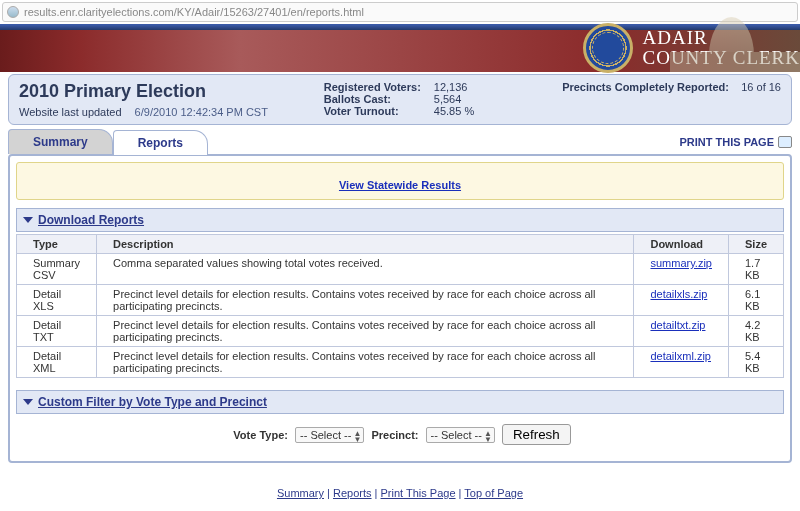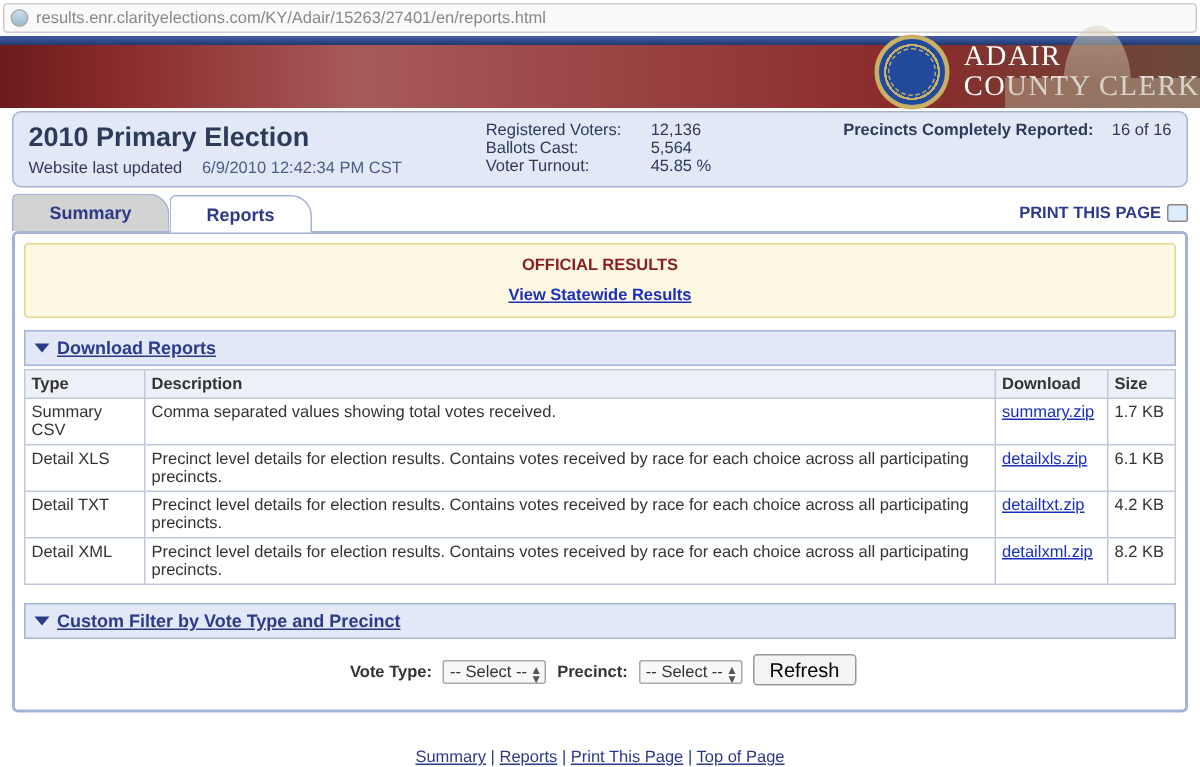--- a/index.html
+++ b/index.html
@@ -14,38 +14,38 @@
   .capitol { position:absolute; right:0; top:4px; bottom:0; width:130px; opacity:.5; }
   .capitol .dome{position:absolute; bottom:0; left:30%; width:45px; height:55px; border-top-left-radius:50% 70%; border-top-right-radius:50% 70%; background:linear-gradient(#ddd2b8,#aa9c88);}
   .capitol .base{position:absolute; bottom:0; left:0; right:0; height:20px; background:#b5a890;}
   .infobar { background: #e2e8f5; border: 1px solid #a5b4d4; border-radius: 6px; margin: 2px 8px; padding: 6px 10px; display: flex; font-size: 11px; color: #2d3a5a; }
   .info-left { flex: 2; }
   .info-left .h { font-weight: bold; font-size: 18px; color: #2d3a5a; margin-bottom: 4px; }
   .info-left .upd .lblsm{font-weight:normal;}
   .info-left .upd .ts{color:#4b5d88; margin-left:10px;}
   .info-mid { flex: 1.4; }
   .info-row { display:flex; }
-  .info-row .lbl { font-weight: normal; width: 110px; }
+  .info-row .lbl { font-weight: bold; width: 110px; }
   .info-row .val { color: #2d3a5a; }
   .info-right { flex: 1.6; text-align: right; }
   .info-right .lbl { font-weight: bold; text-align: center; }
   .tabs-row { margin: 4px 8px 0 8px; display:flex; align-items: center; position:relative; }
   .tab { padding: 5px 24px; border: 1px solid #a5b4d4; border-bottom: none; background: #d3d3d3; border-top-left-radius: 4px; border-top-right-radius: 14px; cursor: pointer; font-weight: bold; color: #2d3a8a; font-size: 12px; }
   .tab.active { background: #fff; position:relative; top:1px; }
   .print-link { margin-left:auto; color:#2d3a8a; font-weight:bold; font-size:11px; cursor:pointer; display:flex; align-items:center; gap:4px;}
   .printer-icon{width:14px;height:12px;border:1px solid #888; border-radius:2px; background:#def; position:relative;}
   .content-frame { margin: 0 8px 8px 8px; border: 2px solid #a5b4d4; border-radius: 4px; padding: 6px; }
   .official-box { background: #fdf8e2; border: 1px solid #e0d58a; border-radius: 3px; padding: 8px; text-align: center; margin-bottom: 8px; }
   .official-box .ttl { color: #8b1c1c; font-weight: bold; font-size: 11px; }
   .official-box a { color: #1a2fbb; font-weight: bold; text-decoration: underline; display:inline-block; margin-top:8px; cursor:pointer;}
   .section-head { background: #e2e8f5; border: 1px solid #a5b4d4; padding: 4px 6px; font-weight: bold; color: #2d3a8a; font-size: 12px; display:flex; align-items:center; }
   .section-head .tri { width:0;height:0;border-left:5px solid transparent;border-right:5px solid transparent;border-top:6px solid #2d3a8a; margin-right:5px;}
   .section-head .txt { text-decoration: underline; cursor:pointer;}
   table.report { width: 100%; border-collapse: collapse; font-size: 11px; margin-top: 2px; }
-  table.report th, table.report td { border: 1px solid #c0c8dd; padding: 3px 4px; text-align: left; vertical-align: top; }
+  table.report th, table.report td { border: 1px solid #c0c8dd; padding: 3px 16px; text-align: left; vertical-align: top; }
   table.report th { background: #eef0f7; font-weight: bold; }
   table.report td.dl a { color: #1a2fbb; text-decoration: underline; cursor:pointer;}
   .filter-bar { text-align: center; padding: 10px; }
   .filter-bar label { font-weight: bold; margin: 0 4px; }
   .filter-bar select, .filter-bar .sel { font-size: 11px; padding: 1px 12px 1px 4px; border:1px solid #aaa; border-radius:2px; background:#f8f8f8; cursor:pointer; appearance:none; position:relative;}
   .sel-wrap{position:relative; display:inline-block;}
   .sel-wrap .arrows{position:absolute; right:3px; top:2px; font-size:8px; line-height:6px; color:#555; pointer-events:none;}
   .btn { padding: 2px 10px; border: 1px solid #999; border-radius: 3px; background: #f4f4f4; cursor: pointer; margin-left:4px;}
   .footer { text-align: center; font-size: 11px; color: #2d3a8a; margin: 24px; }
   .footer a { color: #2d3a8a; text-decoration: underline; cursor:pointer;}
@@ -104,21 +104,20 @@
   <div class="tab"><span>Summary</span></div>
   <div class="tab active"><span>Reports</span></div>
   <div class="print-link">
     <span>PRINT THIS PAGE</span>
     <span class="printer-icon"></span>
   </div>
 </div>
 
 <div class="content-frame">
   <div class="official-box">
-    <div class="ttl">OFFICIAL RESULTS</div>
     <a>View Statewide Results</a>
   </div>
 
   <div class="section-head">
     <span class="tri"></span>
     <span class="txt">Download Reports</span>
   </div>
 
   <table class="report">
     <thead>
@@ -145,21 +144,21 @@
       <tr>
         <td>Detail TXT</td>
         <td>Precinct level details for election results. Contains votes received by race for each choice across all participating precincts.</td>
         <td class="dl"><a>detailtxt.zip</a></td>
         <td>4.2 KB</td>
       </tr>
       <tr>
         <td>Detail XML</td>
         <td>Precinct level details for election results. Contains votes received by race for each choice across all participating precincts.</td>
         <td class="dl"><a>detailxml.zip</a></td>
-        <td>8.2 KB</td>
+        <td>5.4 KB</td>
       </tr>
     </tbody>
   </table>
 
   <br>
   <div class="section-head">
     <span class="tri"></span>
     <span class="txt">Custom Filter by Vote Type and Precinct</span>
   </div>
 

